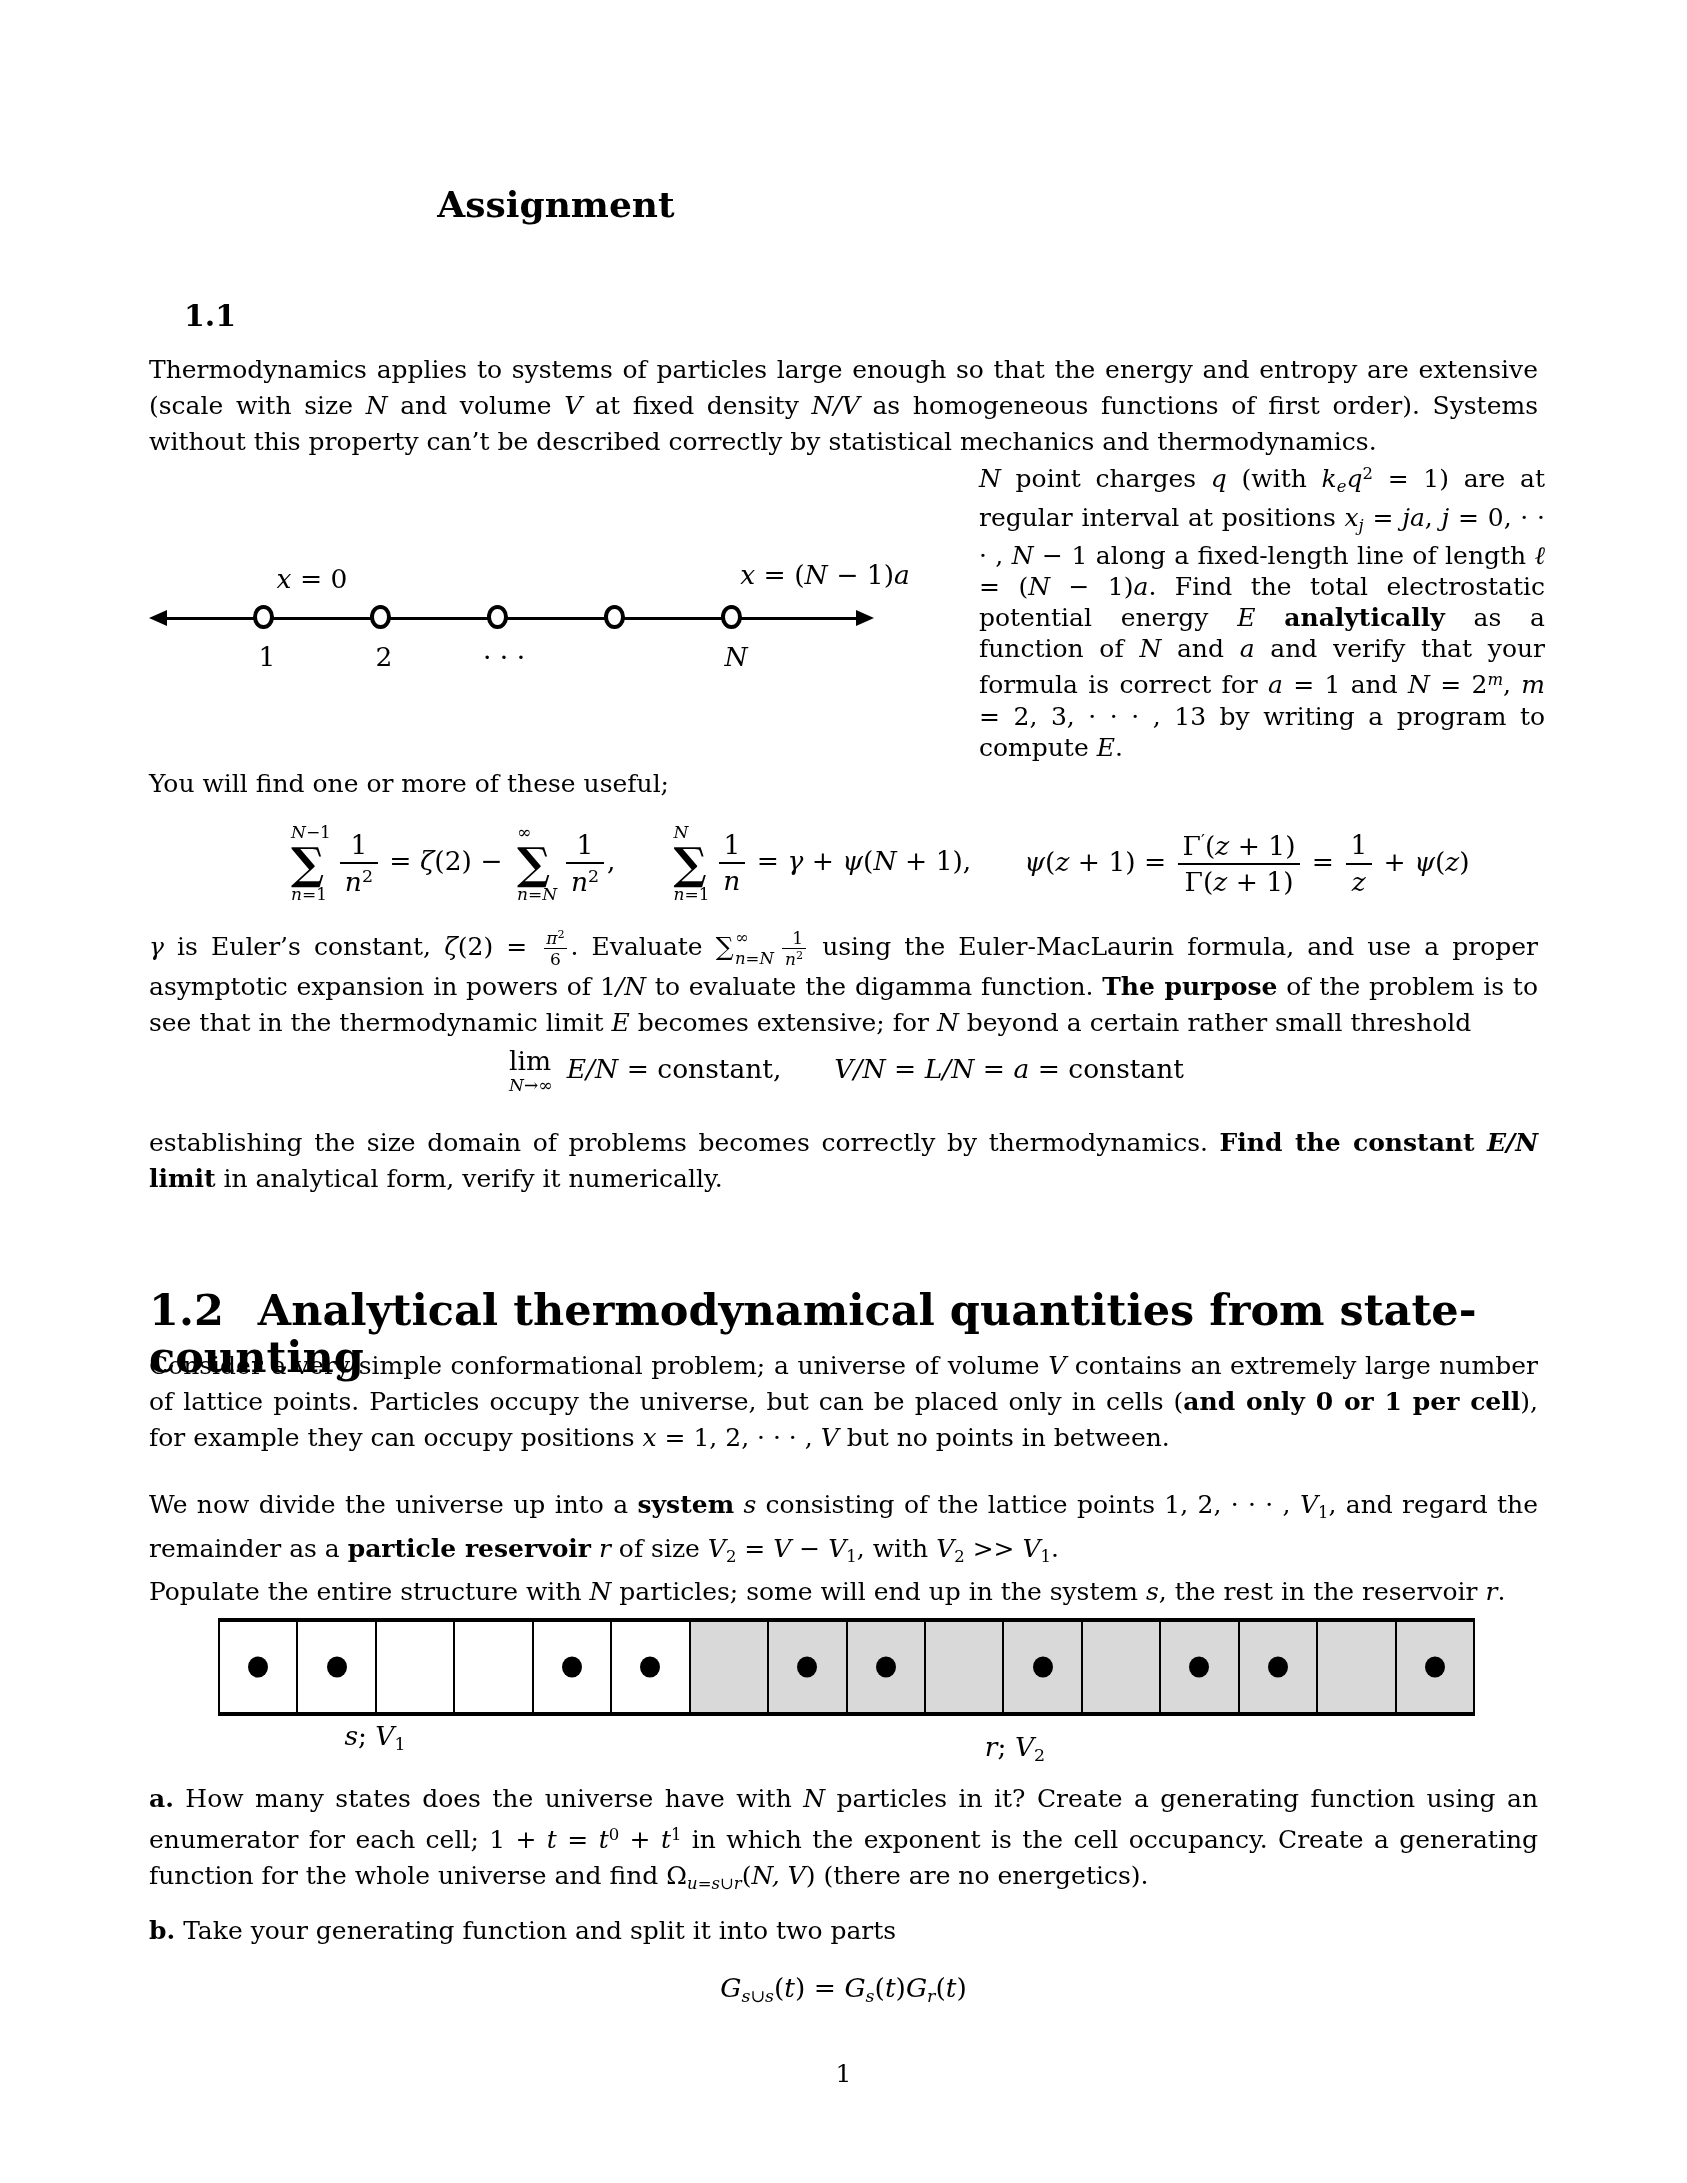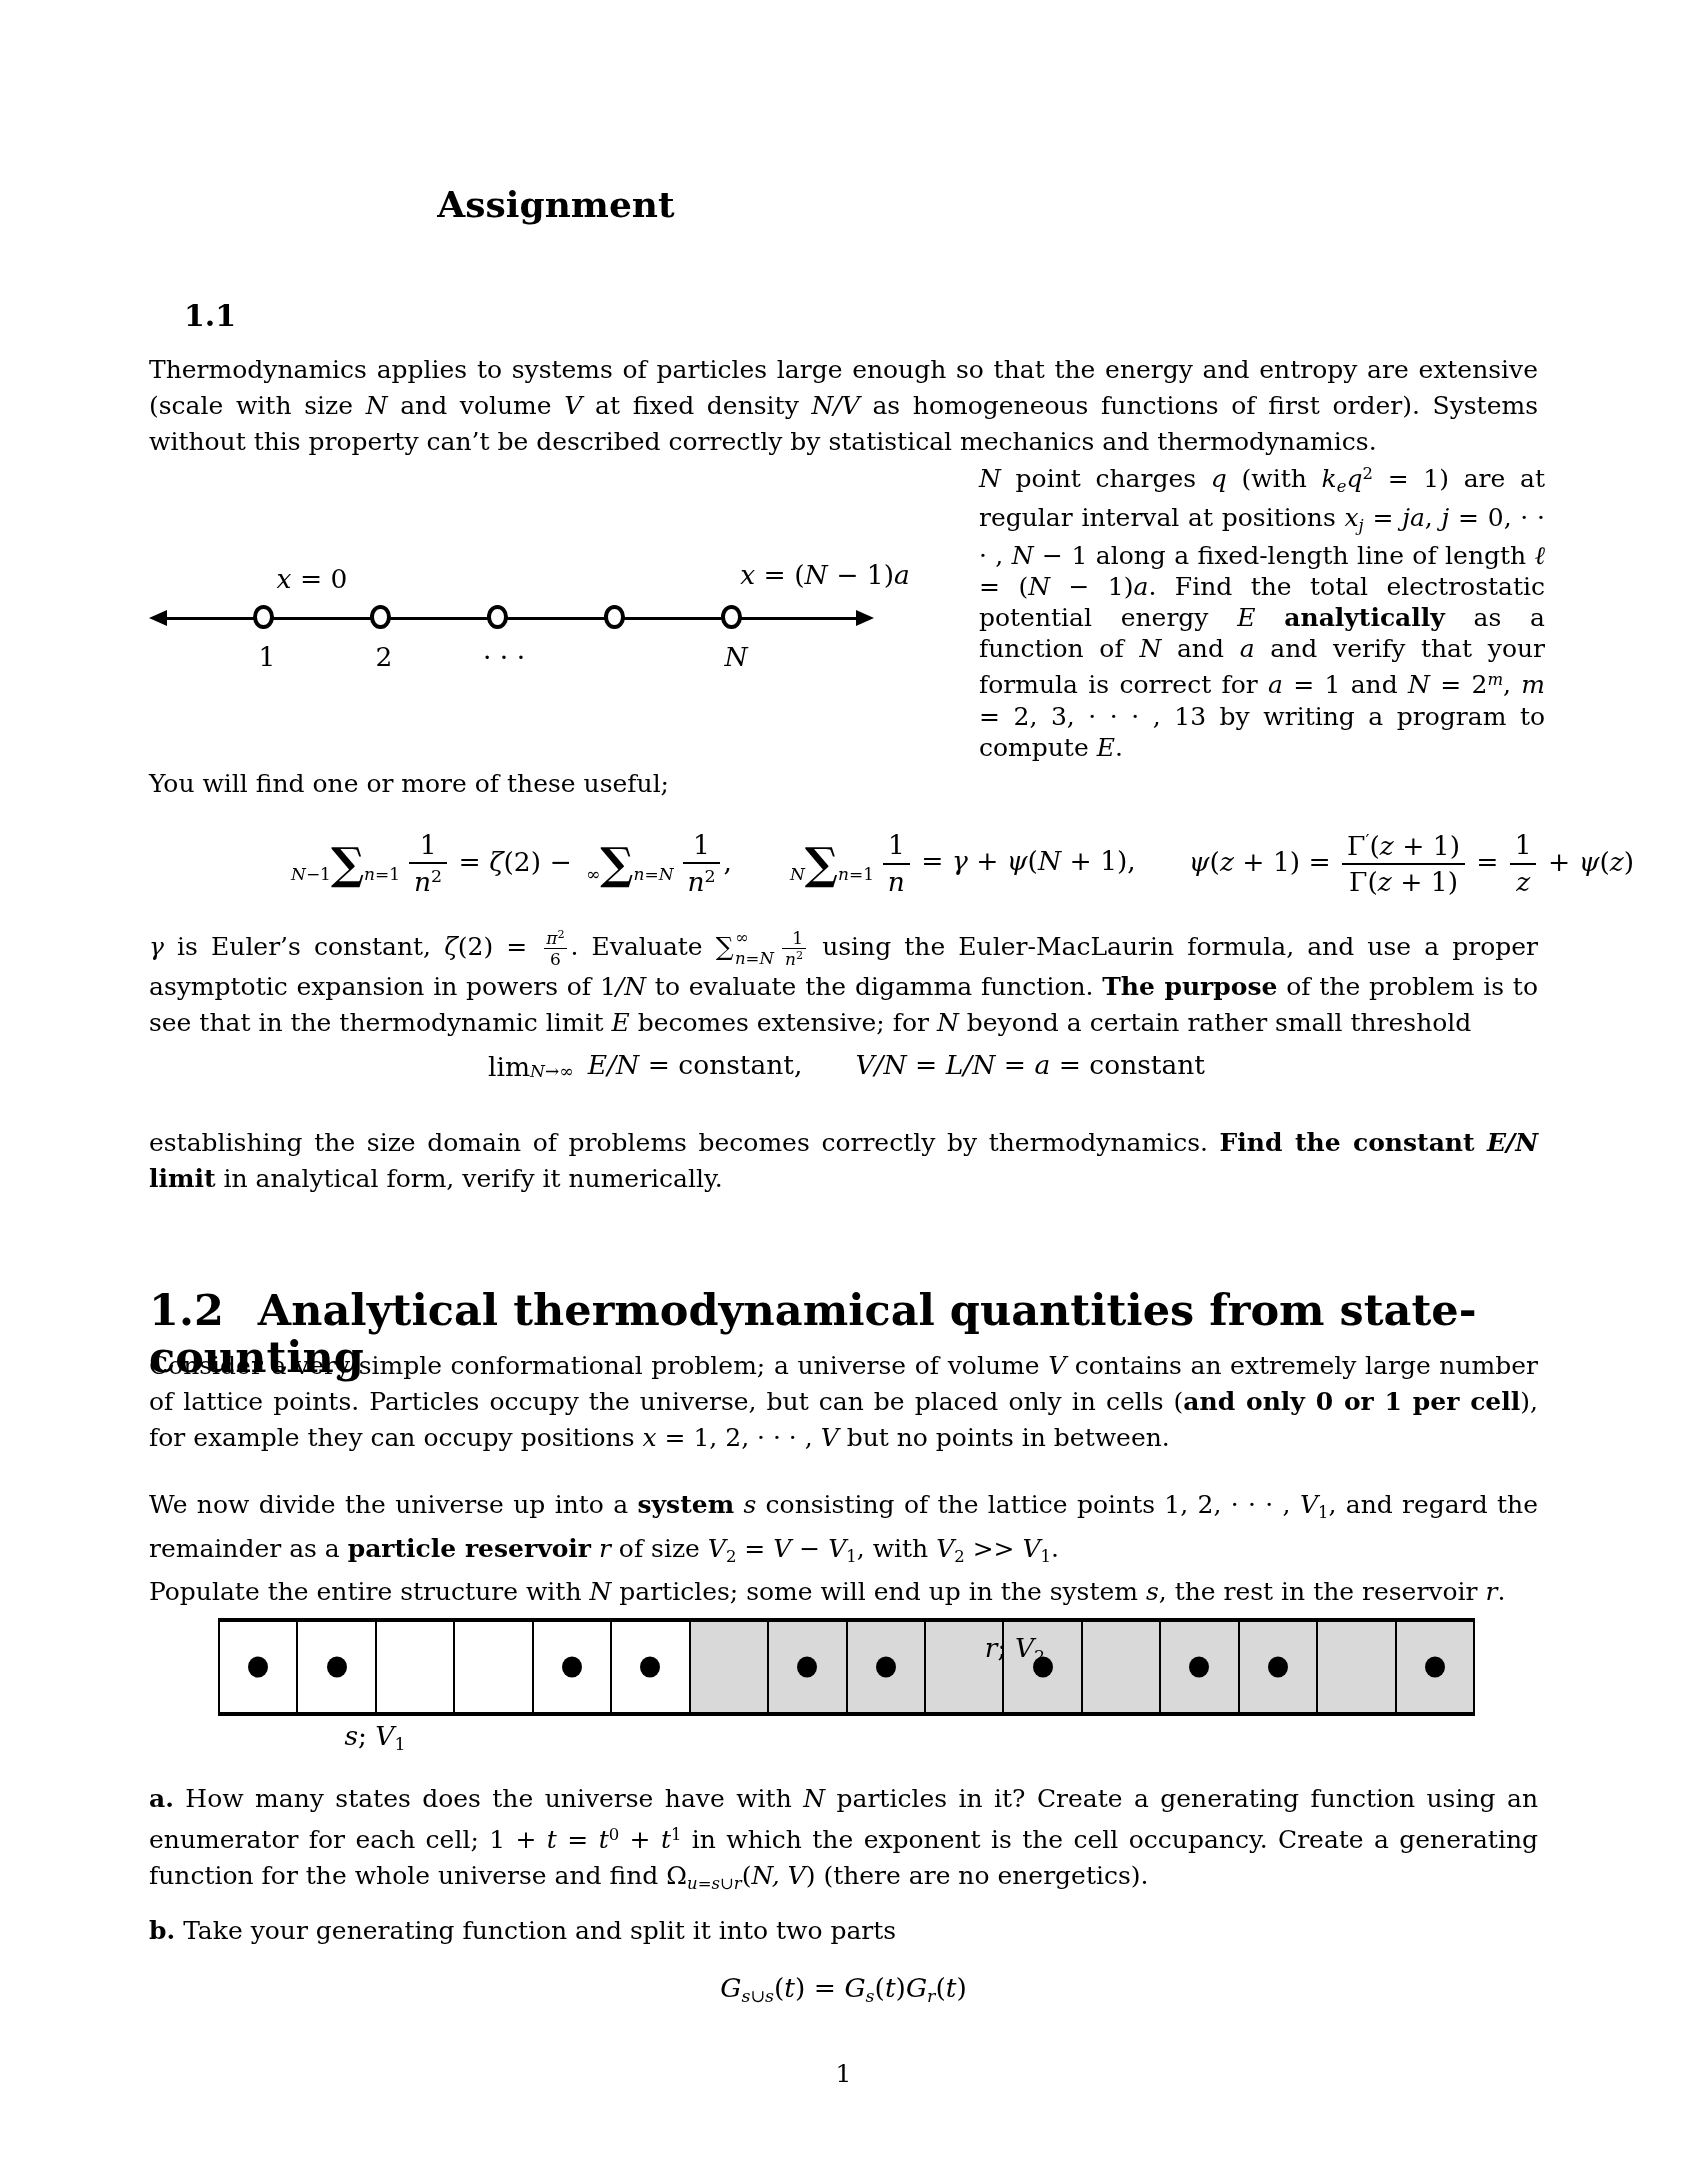--- a/index.html
+++ b/index.html
@@ -16,21 +16,21 @@
   .sb{font-size:0.66em;vertical-align:-0.28em;}
   .sp{font-size:0.66em;vertical-align:0.5em;}
   
   .frac{display:inline-block;vertical-align:middle;text-align:center;margin:0 3.3px;line-height:1.15;}
   .frac>.num{display:block;border-bottom:2px solid #000;padding:0 4.6px 2px;}
   .frac>.den{display:block;padding:2px 4.6px 0;}
   .frac.sm{font-size:17px;line-height:1.1;}
   .frac.sm>.num{border-bottom-width:1.3px;padding:0 2.6px 0.7px;text-align:right;}
   .frac.sm>.den{padding:0.7px 2.6px 0;}
   
-  .bigop{display:inline-flex;flex-direction:row;align-items:flex-end;vertical-align:middle;margin:0 6px;line-height:1;}
+  .bigop{display:inline-flex;flex-direction:column;align-items:flex-start;vertical-align:middle;margin:0 6px;line-height:1;}
   .bigop .lim{font-size:17px;line-height:1.2;}
   .opsym{line-height:1.05;}
   .opsym.big{font-size:44px;font-weight:bold;line-height:0.95;}
   
   .scripts{display:inline-flex;flex-direction:column;vertical-align:middle;font-size:16.5px;line-height:1.25;text-align:left;margin:0 5.3px 0 1.3px;}
   
   .h-title{font-size:36px;font-weight:bold;line-height:1.1;}
   .h-sec1{font-size:30px;font-weight:bold;line-height:1.1;}
   .h-sec2{font-size:43px;font-weight:bold;line-height:1.1;}
   .h-sec2 .secnum{margin-right:34px;}
@@ -130,21 +130,21 @@
   <div class="cell gray dot"></div>
   <div class="cell gray"></div>
   <div class="cell gray dot"></div>
   <div class="cell gray"></div>
   <div class="cell gray dot"></div>
   <div class="cell gray dot"></div>
   <div class="cell gray"></div>
   <div class="cell gray dot"></div>
 </div>
 <div class="abs figlabel" style="left:375px;top:1721px;"><span class="it">s</span><span>; </span><span class="it">V</span><span class="sb">1</span></div>
-<div class="abs figlabel" style="left:1015px;top:1633px;"><span class="it">r</span><span>; </span><span class="it">V</span><span class="sb">2</span></div>
+<div class="abs figlabel" style="left:1015px;top:1732px;"><span class="it">r</span><span>; </span><span class="it">V</span><span class="sb">2</span></div>
 
 <div class="abs just" style="left:149px;top:1781px;width:1389px;"><span class="bd">a.</span><span> How many states does the universe have with </span><span class="it">N</span><span> particles in it? Create a generating function using an enumerator for each cell; 1 + </span><span class="it">t</span><span> = </span><span class="it">t</span><span class="sp">0</span><span> + </span><span class="it">t</span><span class="sp">1</span><span> in which the exponent is the cell occupancy. Create a generating function for the whole universe and find Ω</span><span class="it sb">u</span><span class="sb">=</span><span class="it sb">s</span><span class="sb">∪</span><span class="it sb">r</span><span>(</span><span class="it">N, V</span><span>) (there are no energetics).</span></div>
 
 <div class="abs" style="left:149px;top:1913px;width:1389px;"><span class="bd">b.</span><span> Take your generating function and split it into two parts</span></div>
 
 <div class="abs ctr" style="left:149px;top:1970px;width:1389px;font-size:26.5px;"><span class="it">G</span><span class="it sb">s</span><span class="sb">∪</span><span class="it sb">s</span><span>(</span><span class="it">t</span><span>) = </span><span class="it">G</span><span class="it sb">s</span><span>(</span><span class="it">t</span><span>)</span><span class="it">G</span><span class="it sb">r</span><span>(</span><span class="it">t</span><span>)</span></div>
 
 <div class="abs ctr" style="left:0px;top:2056px;width:1687px;">1</div>
 
 

